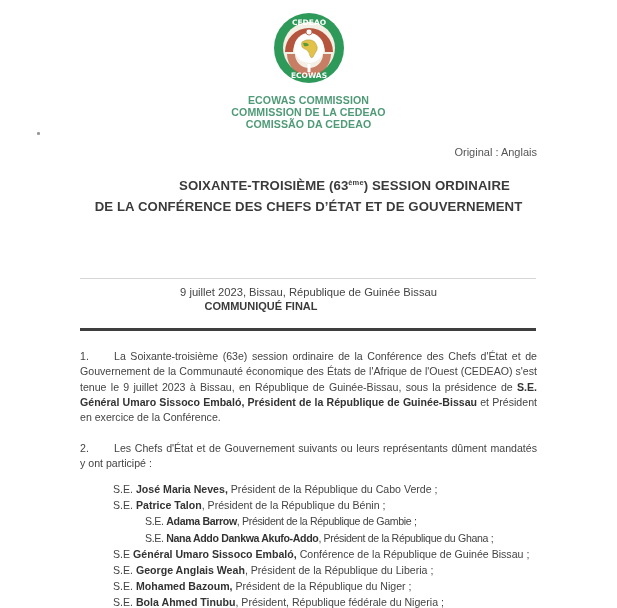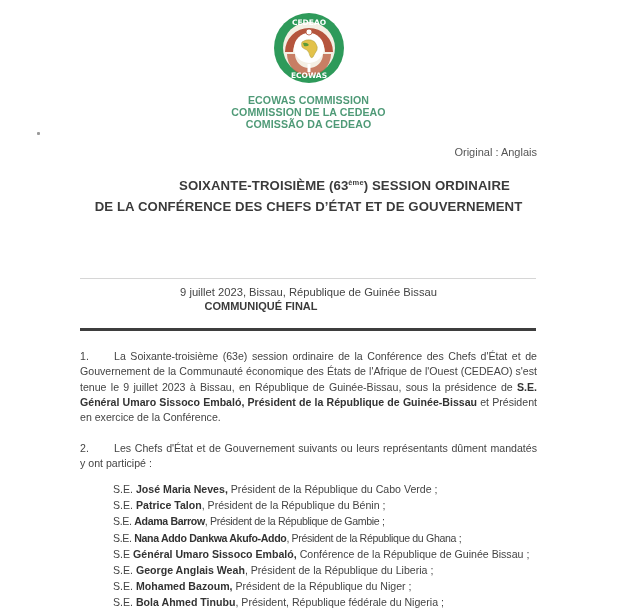--- a/index.html
+++ b/index.html
@@ -20,21 +20,21 @@
   #rule-thin { left: 80px; width: 456px; top: 278px; height: 1px; background: #d6d6d6; }
   #communique { left: 0; width: 522px; top: 300px; text-align: center; font-weight: bold; font-size: 11px; color: #3b3b3b; }
   #rule-thick { left: 80px; width: 456px; top: 328px; height: 3px; background: #3e3e3e; }
   .para { left: 80px; width: 457px; font-size: 10.6px; line-height: 15.3px; text-align: justify; color: #444; }
   #p1 { top: 349px; } #p2 { top: 441px; }
   .num { display: inline-block; width: 34px; }
   .para b { color: #333; }
   #participants { left: 113px; top: 481px; width: 460px; font-size: 10.6px; color: #444; }
   .pitem { height: 16.2px; line-height: 16.2px; white-space: nowrap; }
   .pitem b { color: #333; }
-  .condensed { letter-spacing: -0.35px; }
+  .condensed { letter-spacing: -0.35px; margin-left: 32px; }
 </style>
 </head>
 <body>
 
 <div id="logo" class="abs">
   <svg width="72" height="72" viewBox="0 0 72 72">
     <circle cx="36" cy="36" r="35" fill="#2e9a5a"></circle>
     <circle cx="36" cy="36" r="26" fill="#f4efe4"></circle>
     <path d="M12 40 A24 24 0 0 1 60 40 L52 40 A16 16 0 0 0 20 40 Z" fill="#b5553d"></path>
     <path d="M14 42 A22 22 0 0 0 58 42 L50 42 A14 14 0 0 1 22 42 Z" fill="#c06a4e" opacity="0.85"></path>

